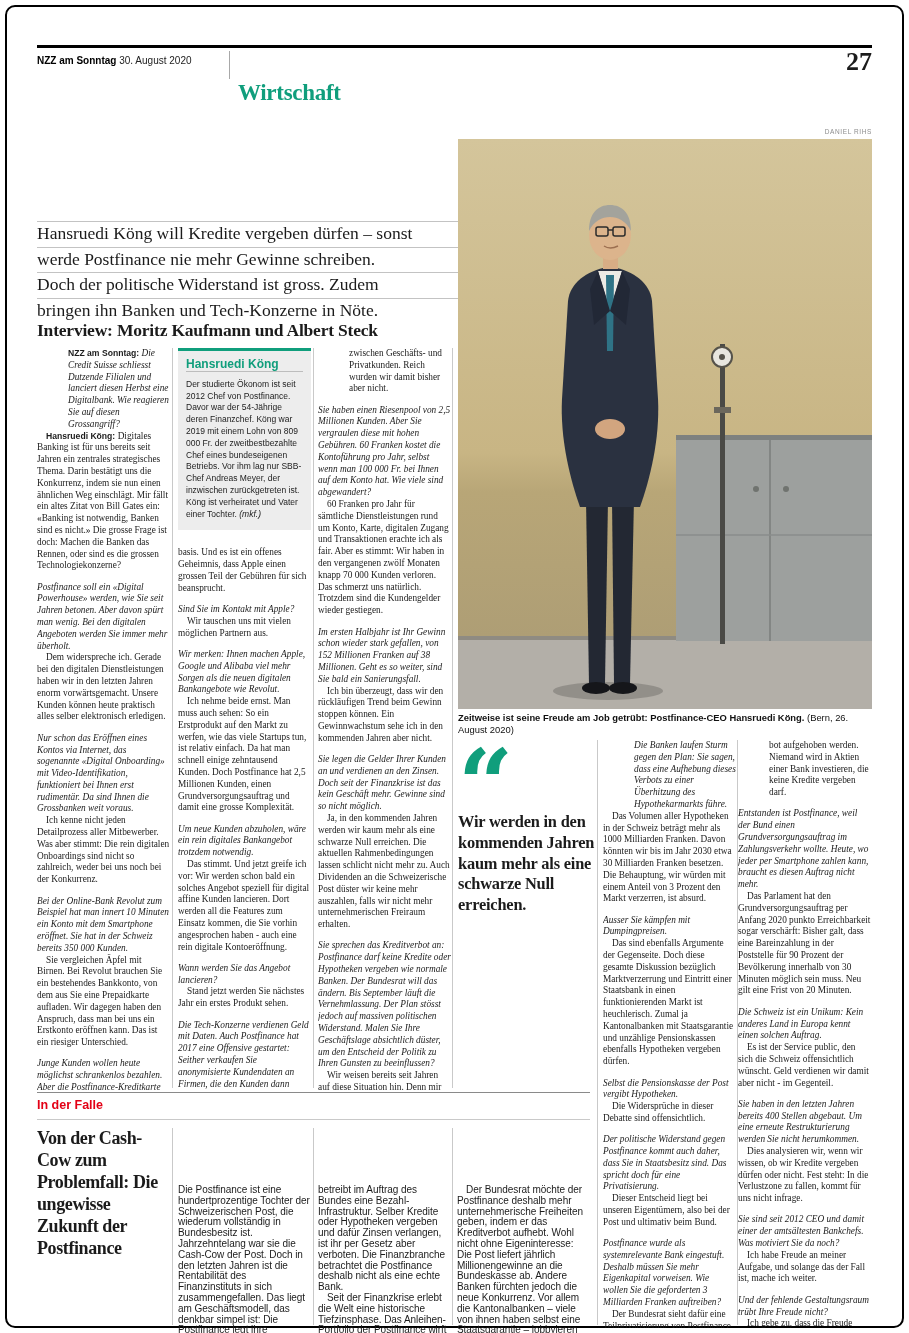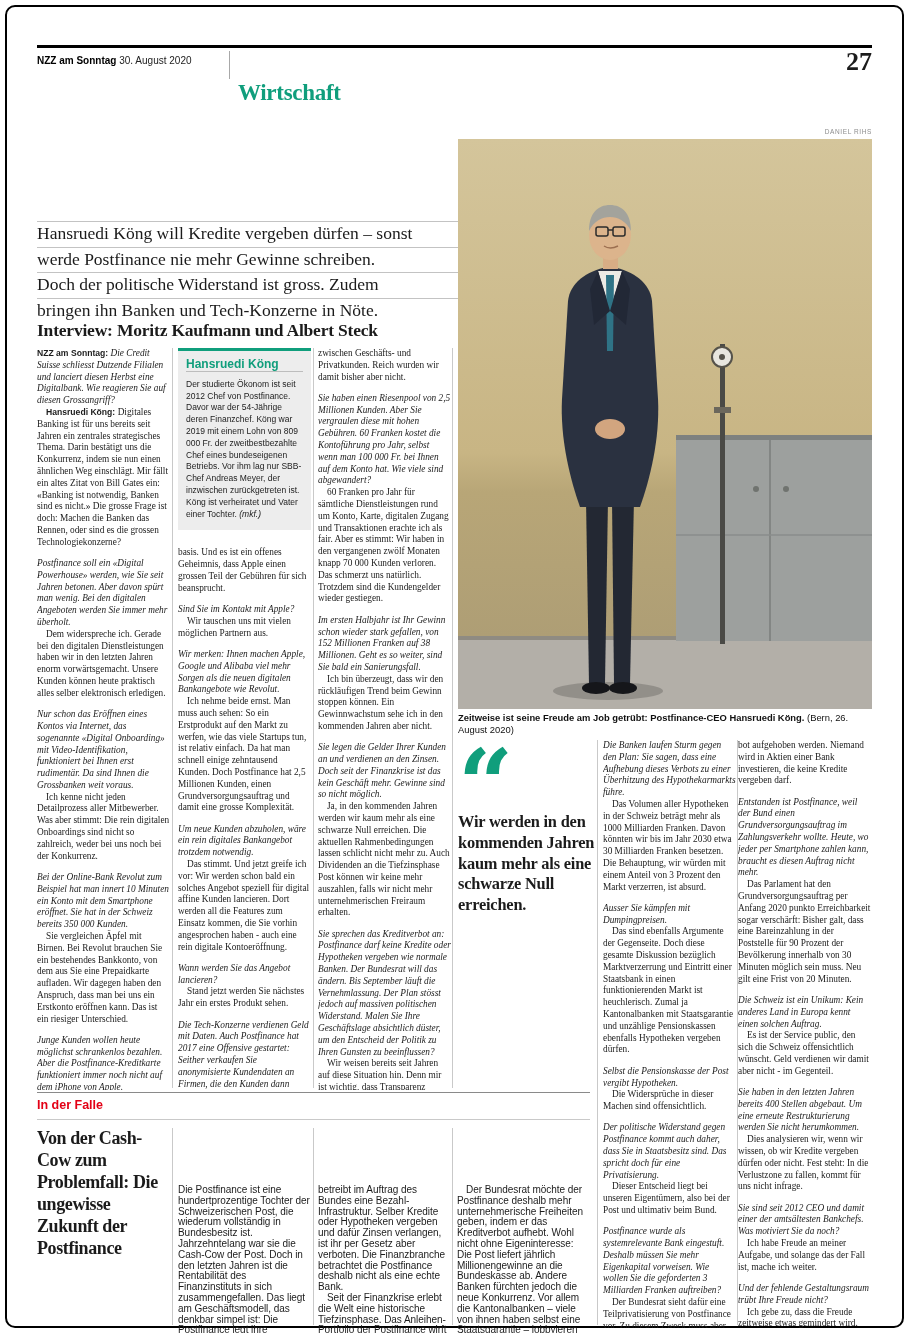--- a/index.html
+++ b/index.html
@@ -29,21 +29,21 @@
   .caption {left:458px; top:712px; width:414px; font-family:"Liberation Sans",sans-serif; font-size:9.4px; line-height:11.5px; color:#111;}
   .caption .cap-bold {font-weight:bold;}
 
   
   .col {width:133px; font-size:9.3px; line-height:11.8px; overflow:hidden;}
   .col p {margin:0;}
   .col p.q {font-style:italic; margin-top:9.5px;}
   .col p.qc {font-style:italic; margin-top:0;}
   .col p.a {text-indent:9px;}
   .col p.ac {text-indent:0; margin-top:0;}
-  .col > p:first-child {margin-top:0;}
+  .col > p:first-child {margin-top:0;margin-left:31px;}
   .speaker {font-family:"Liberation Sans",sans-serif; font-style:normal; font-weight:bold; font-size:8.6px;}
   .c1 {left:37px; top:348px; height:742px;}
   .c2 {left:178px; top:348px; height:742px;}
   .c3 {left:318px; top:348px; height:742px;}
   .c5 {left:603px; top:740px; height:588px;}
   .c6 {left:738px; top:740px; height:588px;}
 
   
   .infobox {background:#ededed; border-top:3px solid var(--green); padding:8px 8px 10px 8px; margin-bottom:17px;
             font-family:"Liberation Sans",sans-serif;}
@@ -176,37 +176,37 @@
       </div>
   </div>
 
   <div class="abs col c3">
       <p class="ac">zwischen Geschäfts- und Privatkunden. Reich wurden wir damit bisher aber nicht.</p>
       <p class="q">Sie haben einen Riesenpool von 2,5 Millionen Kunden. Aber Sie vergraulen diese mit hohen Gebühren. 60 Franken kostet die Kontoführung pro Jahr, selbst wenn man 100 000 Fr. bei Ihnen auf dem Konto hat. Wie viele sind abgewandert?</p>
       <p class="a">60 Franken pro Jahr für sämtliche Dienstleistungen rund um Konto, Karte, digitalen Zugang und Transaktionen erachte ich als fair. Aber es stimmt: Wir haben in den vergangenen zwölf Monaten knapp 70 000 Kunden verloren. Das schmerzt uns natürlich. Trotzdem sind die Kundengelder wieder gestiegen.</p>
       <p class="q">Im ersten Halbjahr ist Ihr Gewinn schon wieder stark gefallen, von 152 Millionen Franken auf 38 Millionen. Geht es so weiter, sind Sie bald ein Sanierungsfall.</p>
       <p class="a">Ich bin überzeugt, dass wir den rückläufigen Trend beim Gewinn stoppen können. Ein Gewinnwachstum sehe ich in den kommenden Jahren aber nicht.</p>
       <p class="q">Sie legen die Gelder Ihrer Kunden an und verdienen an den Zinsen. Doch seit der Finanzkrise ist das kein Geschäft mehr. Gewinne sind so nicht möglich.</p>
-      <p class="a">Ja, in den kommenden Jahren werden wir kaum mehr als eine schwarze Null erreichen. Die aktuellen Rahmenbedingungen lassen schlicht nicht mehr zu. Auch Dividenden an die Tiefzinsphase Post können wir keine mehr auszahlen, falls wir nicht mehr unternehmerischen Freiraum erhalten.</p>
+      <p class="a">Ja, in den kommenden Jahren werden wir kaum mehr als eine schwarze Null erreichen. Die aktuellen Rahmenbedingungen lassen schlicht nicht mehr zu. Auch Dividenden an die Schweizerische Post düster wir keine mehr auszahlen, falls wir nicht mehr unternehmerischen Freiraum erhalten.</p>
       <p class="q">Sie sprechen das Kreditverbot an: Postfinance darf keine Kredite oder Hypotheken vergeben wie normale Banken. Der Bundesrat will das ändern. Bis September läuft die Vernehmlassung. Der Plan stösst jedoch auf massiven politischen Widerstand. Malen Sie Ihre Geschäftslage absichtlich düster, um den Entscheid der Politik zu Ihren Gunsten zu beeinflussen?</p>
       <p class="a">Wir weisen bereits seit Jahren auf diese Situation hin. Denn mir ist wichtig, dass Transparenz herrscht. Und es ist offensichtlich, dass uns das Kreditverbot im aktuellen Negativzinsumfeld noch einmal deutlich mehr schadet als noch vor wenigen Jahren.</p>
     </div>
 
   <div class="abs pullquote">
     <div class="quote-mark">“</div>
     <div class="quote-text">Wir werden in den kommenden Jahren kaum mehr als eine schwarze Null erreichen.</div>
   </div>
 
   <div class="abs col c5">
       <p class="qc">Die Banken laufen Sturm gegen den Plan: Sie sagen, dass eine Aufhebung dieses Verbots zu einer Überhitzung des Hypothekarmarkts führe.</p>
       <p class="a">Das Volumen aller Hypotheken in der Schweiz beträgt mehr als 1000 Milliarden Franken. Davon könnten wir bis im Jahr 2030 etwa 30 Milliarden Franken besetzen. Die Behauptung, wir würden mit einem Anteil von 3 Prozent den Markt verzerren, ist absurd.</p>
       <p class="q">Ausser Sie kämpfen mit Dumpingpreisen.</p>
       <p class="a">Das sind ebenfalls Argumente der Gegenseite. Doch diese gesamte Diskussion bezüglich Marktverzerrung und Eintritt einer Staatsbank in einen funktionierenden Markt ist heuchlerisch. Zumal ja Kantonalbanken mit Staatsgarantie und unzählige Pensionskassen ebenfalls Hypotheken vergeben dürfen.</p>
       <p class="q">Selbst die Pensionskasse der Post vergibt Hypotheken.</p>
-      <p class="a">Die Widersprüche in dieser Machen sind offensichtlich.</p>
+      <p class="a">Die Widersprüche in dieser Debatte sind offensichtlich.</p>
       <p class="q">Der politische Widerstand gegen Postfinance kommt auch daher, dass Sie in Staatsbesitz sind. Das spricht doch für eine Privatisierung.</p>
       <p class="a">Dieser Entscheid liegt bei unseren Eigentümern, also bei der Post und ultimativ beim Bund.</p>
       <p class="q">Postfinance wurde als systemrelevante Bank eingestuft. Deshalb müssen Sie mehr Eigenkapital vorweisen. Wie wollen Sie die geforderten 3 Milliarden Franken auftreiben?</p>
       <p class="a">Der Bundesrat sieht dafür eine Teilprivatisierung von Postfinance vor. Zu diesem Zweck muss aber zuerst das Kreditver-</p>
     </div>
   <div class="abs col c6">
       <p class="ac">bot aufgehoben werden. Niemand wird in Aktien einer Bank investieren, die keine Kredite vergeben darf.</p>
       <p class="q">Entstanden ist Postfinance, weil der Bund einen Grundversorgungsauftrag im Zahlungsverkehr wollte. Heute, wo jeder per Smartphone zahlen kann, braucht es diesen Auftrag nicht mehr.</p>
       <p class="a">Das Parlament hat den Grundversorgungsauftrag per Anfang 2020 punkto Erreichbarkeit sogar verschärft: Bisher galt, dass eine Bareinzahlung in der Poststelle für 90 Prozent der Bevölkerung innerhalb von 30 Minuten möglich sein muss. Neu gilt eine Frist von 20 Minuten.</p>
       <p class="q">Die Schweiz ist ein Unikum: Kein anderes Land in Europa kennt einen solchen Auftrag.</p>

